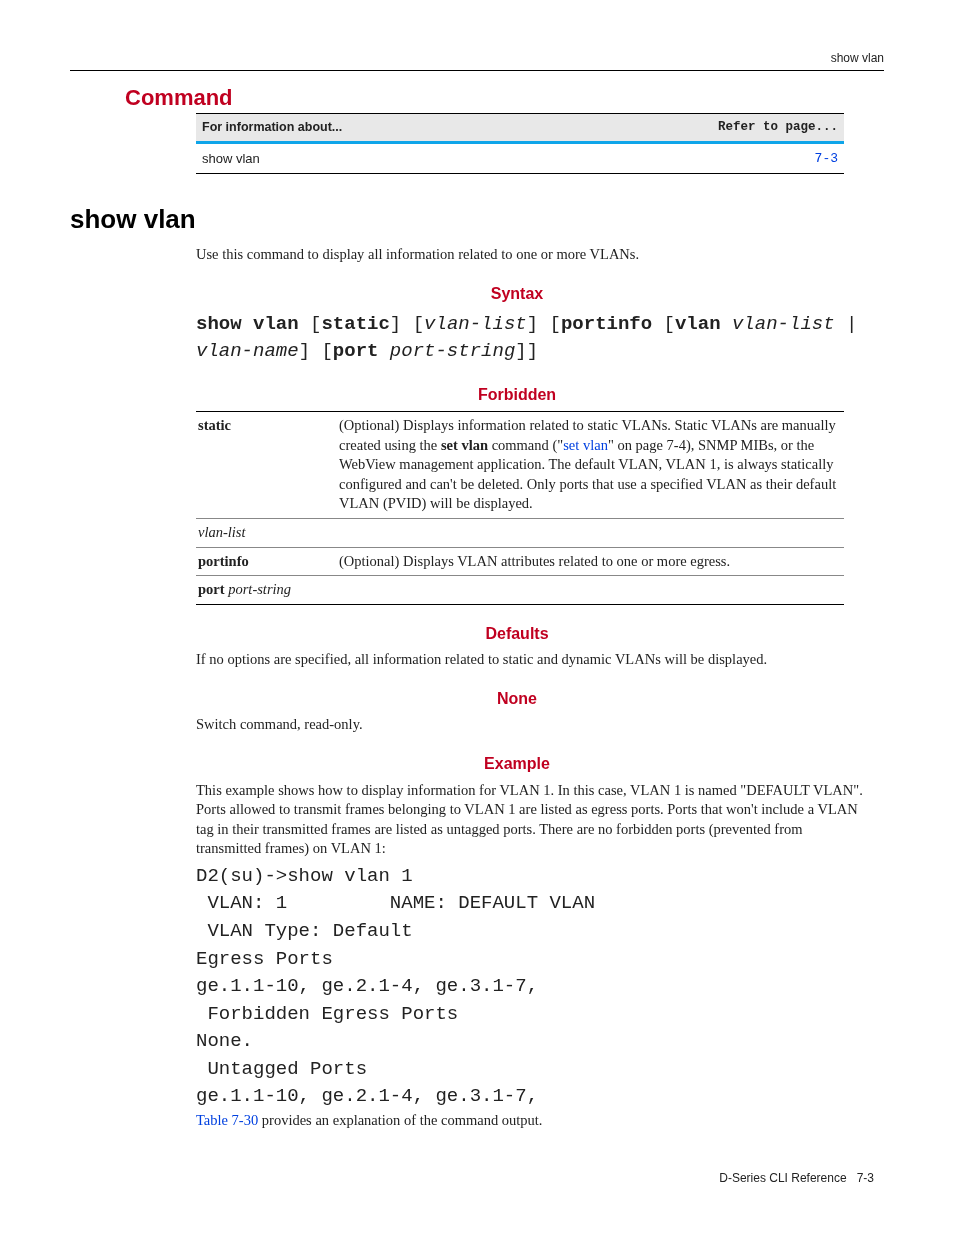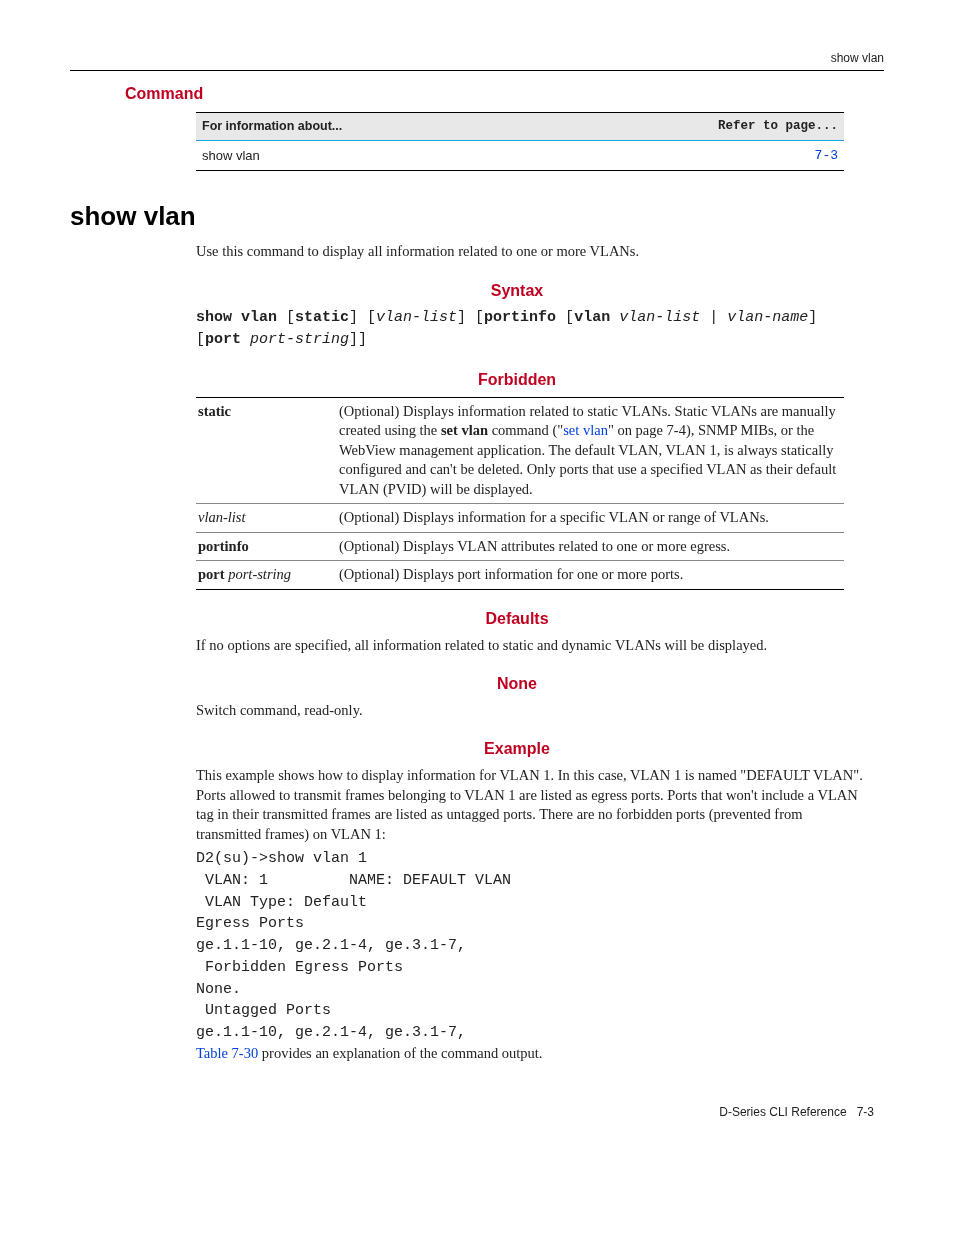--- a/index.html
+++ b/index.html
@@ -10,22 +10,22 @@
     color: #222;
     line-height: 1.35;
     background: #fff;
   }
   .hr-top { border-top: 1px solid #000; margin-bottom: 4px; }
   .header-right { text-align: right; font-family: Arial, Helvetica, sans-serif; font-size: 12px; margin-bottom: 4px; }
   h1.section-title {
     font-family: Arial, Helvetica, sans-serif;
     font-weight: bold;
     color: #c00020;
-    font-size: 16px;
-    margin: 12px 0 7px 55px;
+    font-size: 22px;
+    margin: 12px 0 0 55px;
   }
   h1.command-title {
     font-family: Arial, Helvetica, sans-serif;
     font-weight: bold;
     font-size: 26px;
     color: #000;
     margin: 28px 0 8px 0;
   }
   h2.sub {
     font-family: Arial, Helvetica, sans-serif;
@@ -43,34 +43,34 @@
     border-bottom: 1px solid #000;
     width: calc(100% - 166px);
   }
   .info-table .th-row {
     display: flex;
     background: #e8e8e8;
     font-family: Arial, Helvetica, sans-serif;
     font-weight: bold;
     font-size: 12.5px;
     padding: 5px 6px;
-    border-bottom: 1px solid #0ea5e9;
+    border-bottom: 3px solid #0ea5e9;
   }
   .info-table .td-row {
     display: flex;
     font-family: Arial, Helvetica, sans-serif;
     font-size: 13px;
     padding: 6px 6px;
   }
   .info-table .col1 { flex: 1; }
   .info-table .col2 { width: 130px; text-align: right; font-family: Liberation Mono, monospace; }
   .link { color: #0040e0; }
   .code-block {
     font-family: "Courier New", monospace;
-    font-size: 15px;
+    font-size: 19px;
     margin-left: 126px;
     margin-right: 20px;
     white-space: pre-wrap;
     line-height: 1.45;
   }
   .code-block .b { font-weight: bold; }
   .code-block .i { font-style: italic; }
   .param-table {
     margin-left: 126px;
     margin-right: 40px;
@@ -122,29 +122,27 @@
 
 <h2 class="sub">Forbidden</h2>
 
 <div class="param-table">
   <div class="param-row">
     <div class="param-name b">static</div>
     <div class="param-desc"><span>(Optional) Displays information related to static VLANs. Static VLANs are manually created using the </span><span class="b">set vlan</span><span> command ("</span><span class="link">set vlan</span><span>" on page 7-4), SNMP MIBs, or the WebView management application. The default VLAN, VLAN 1, is always statically configured and can't be deleted. Only ports that use a specified VLAN as their default VLAN (PVID) will be displayed.</span></div>
   </div>
   <div class="param-row">
     <div class="param-name i">vlan-list</div>
-    <div class="param-desc">(Optional) Displays information for a specific VLAN or range of VLANs.</div>
   </div>
   <div class="param-row">
     <div class="param-name b">portinfo</div>
     <div class="param-desc">(Optional) Displays VLAN attributes related to one or more egress.</div>
   </div>
   <div class="param-row">
     <div class="param-name"><span class="b">port</span><span class="i"> port-string</span></div>
-    <div class="param-desc">(Optional) Displays port information for one or more ports.</div>
   </div>
 </div>
 
 <h2 class="sub">Defaults</h2>
 <p class="indent-text">If no options are specified, all information related to static and dynamic VLANs will be displayed.</p>
 
 <h2 class="sub">None</h2>
 <p class="indent-text">Switch command, read-only.</p>
 
 <h2 class="sub">Example</h2>

